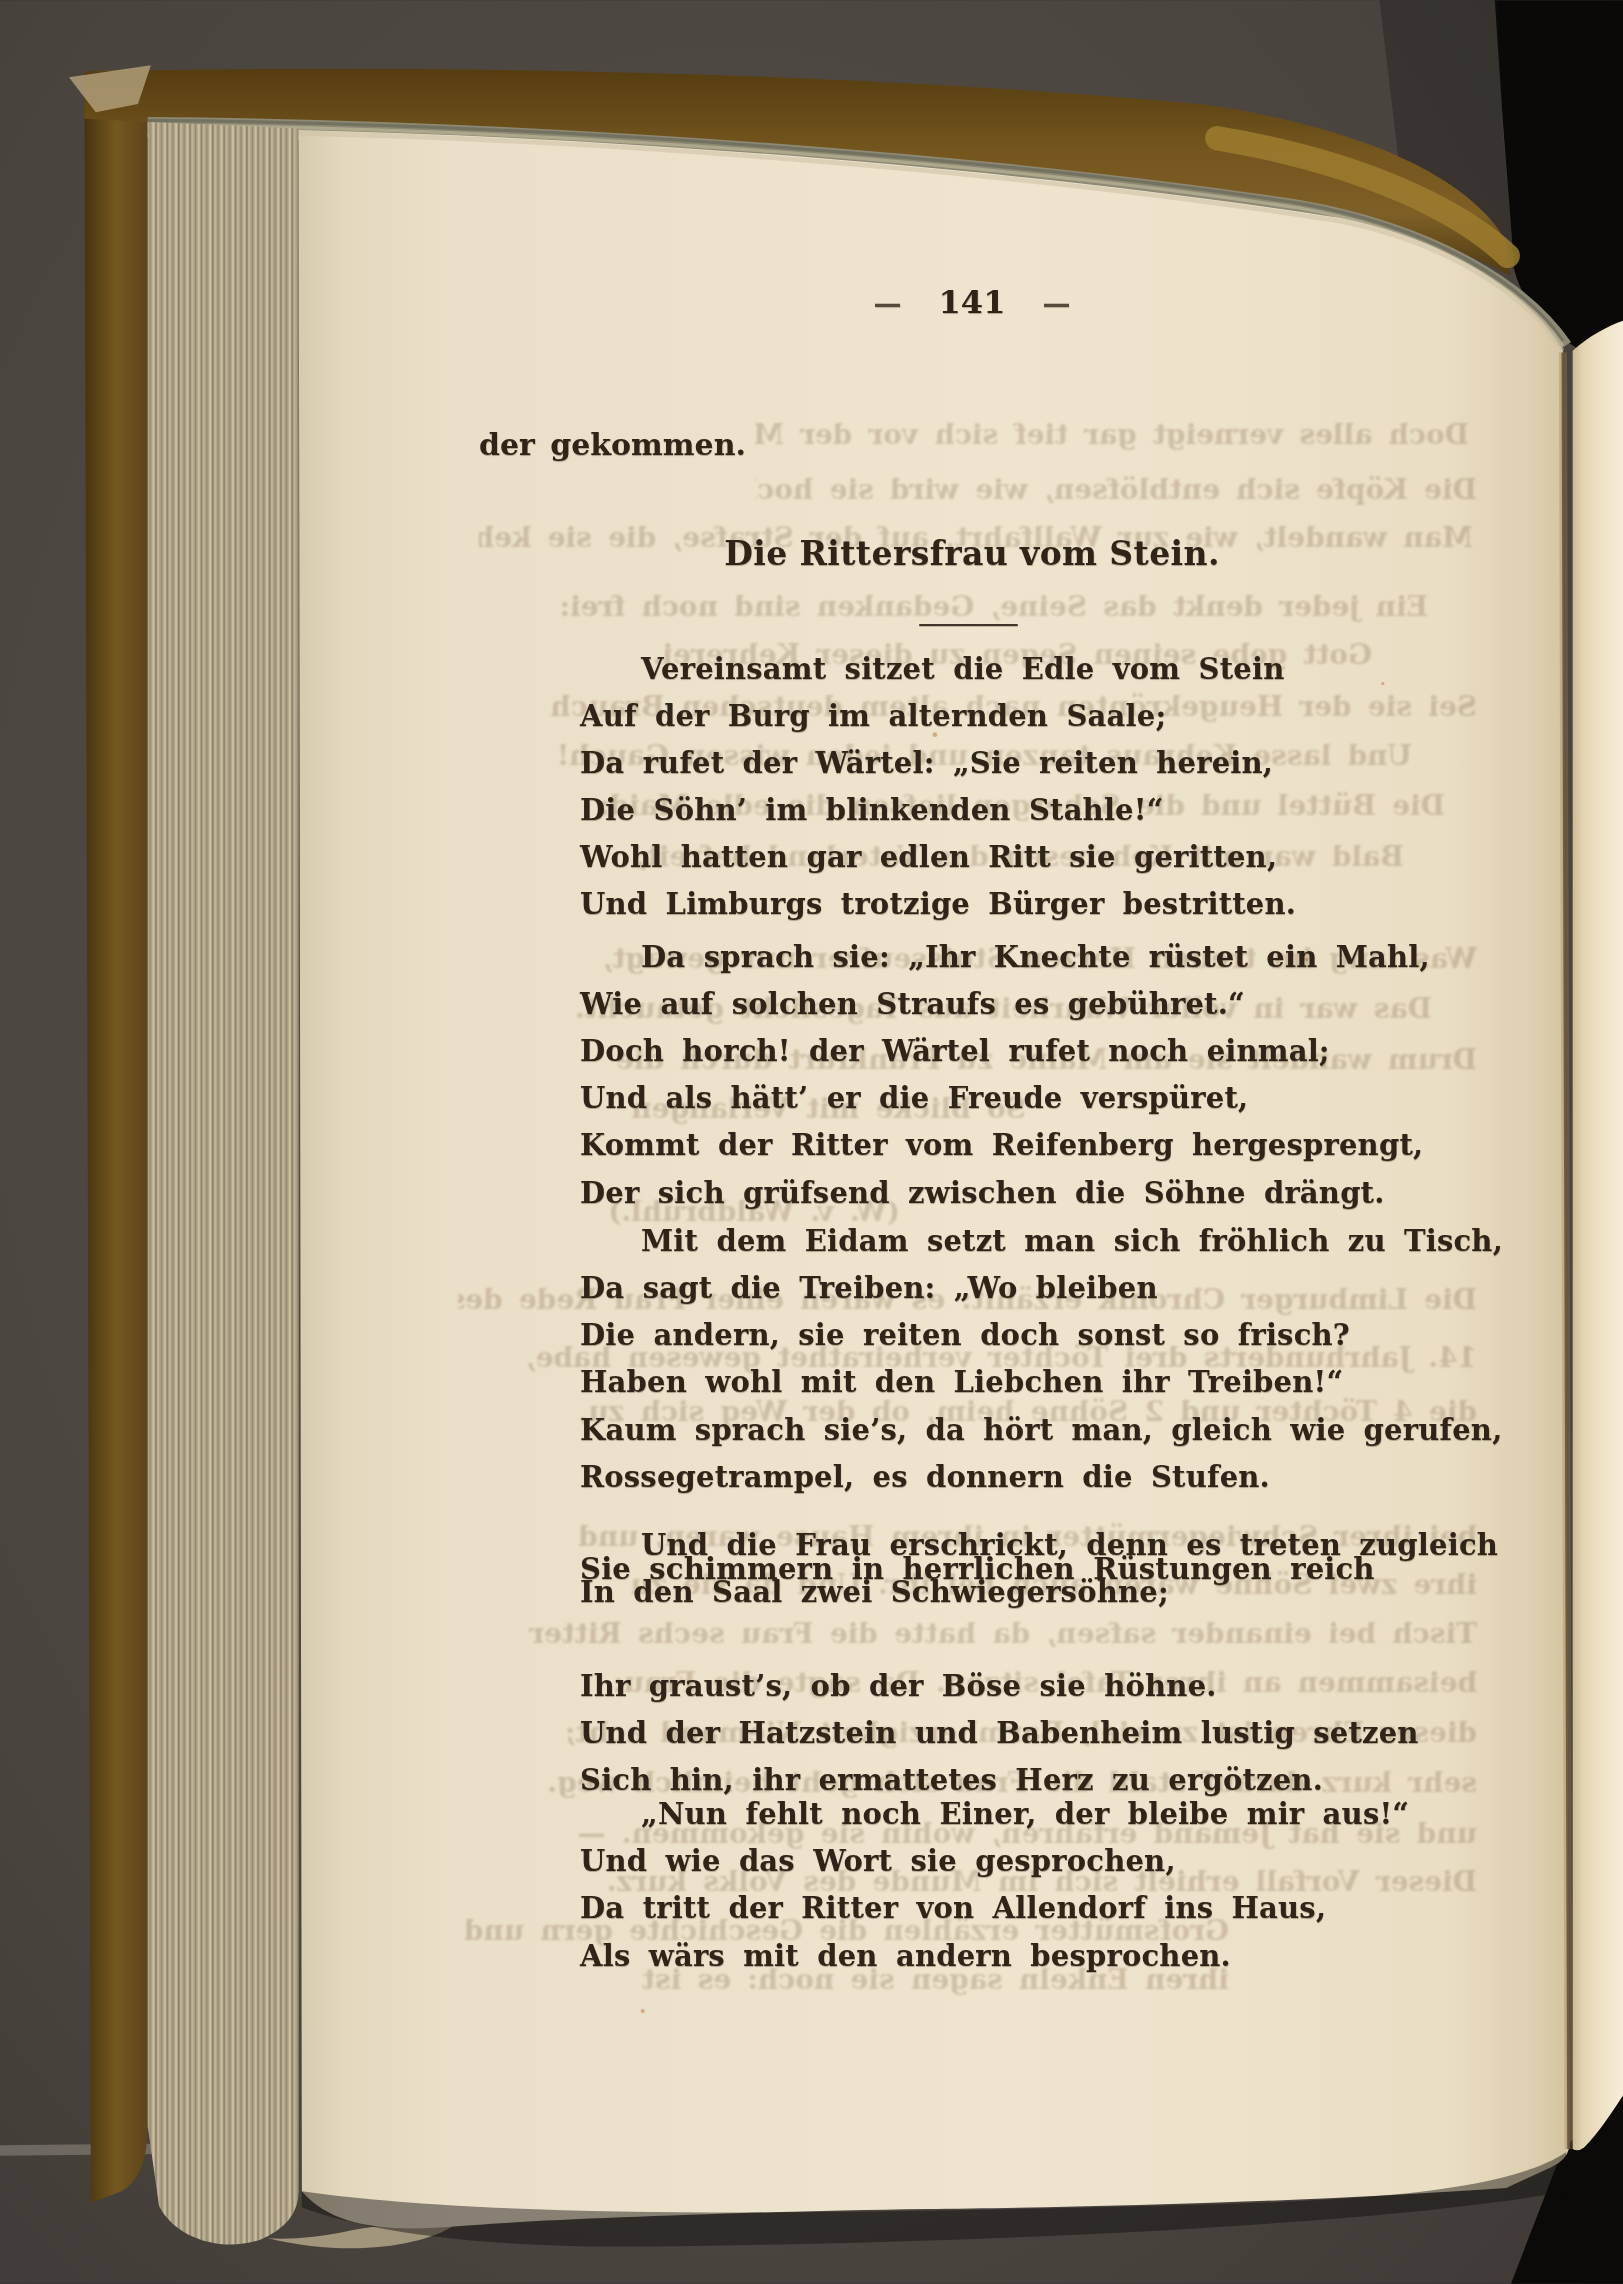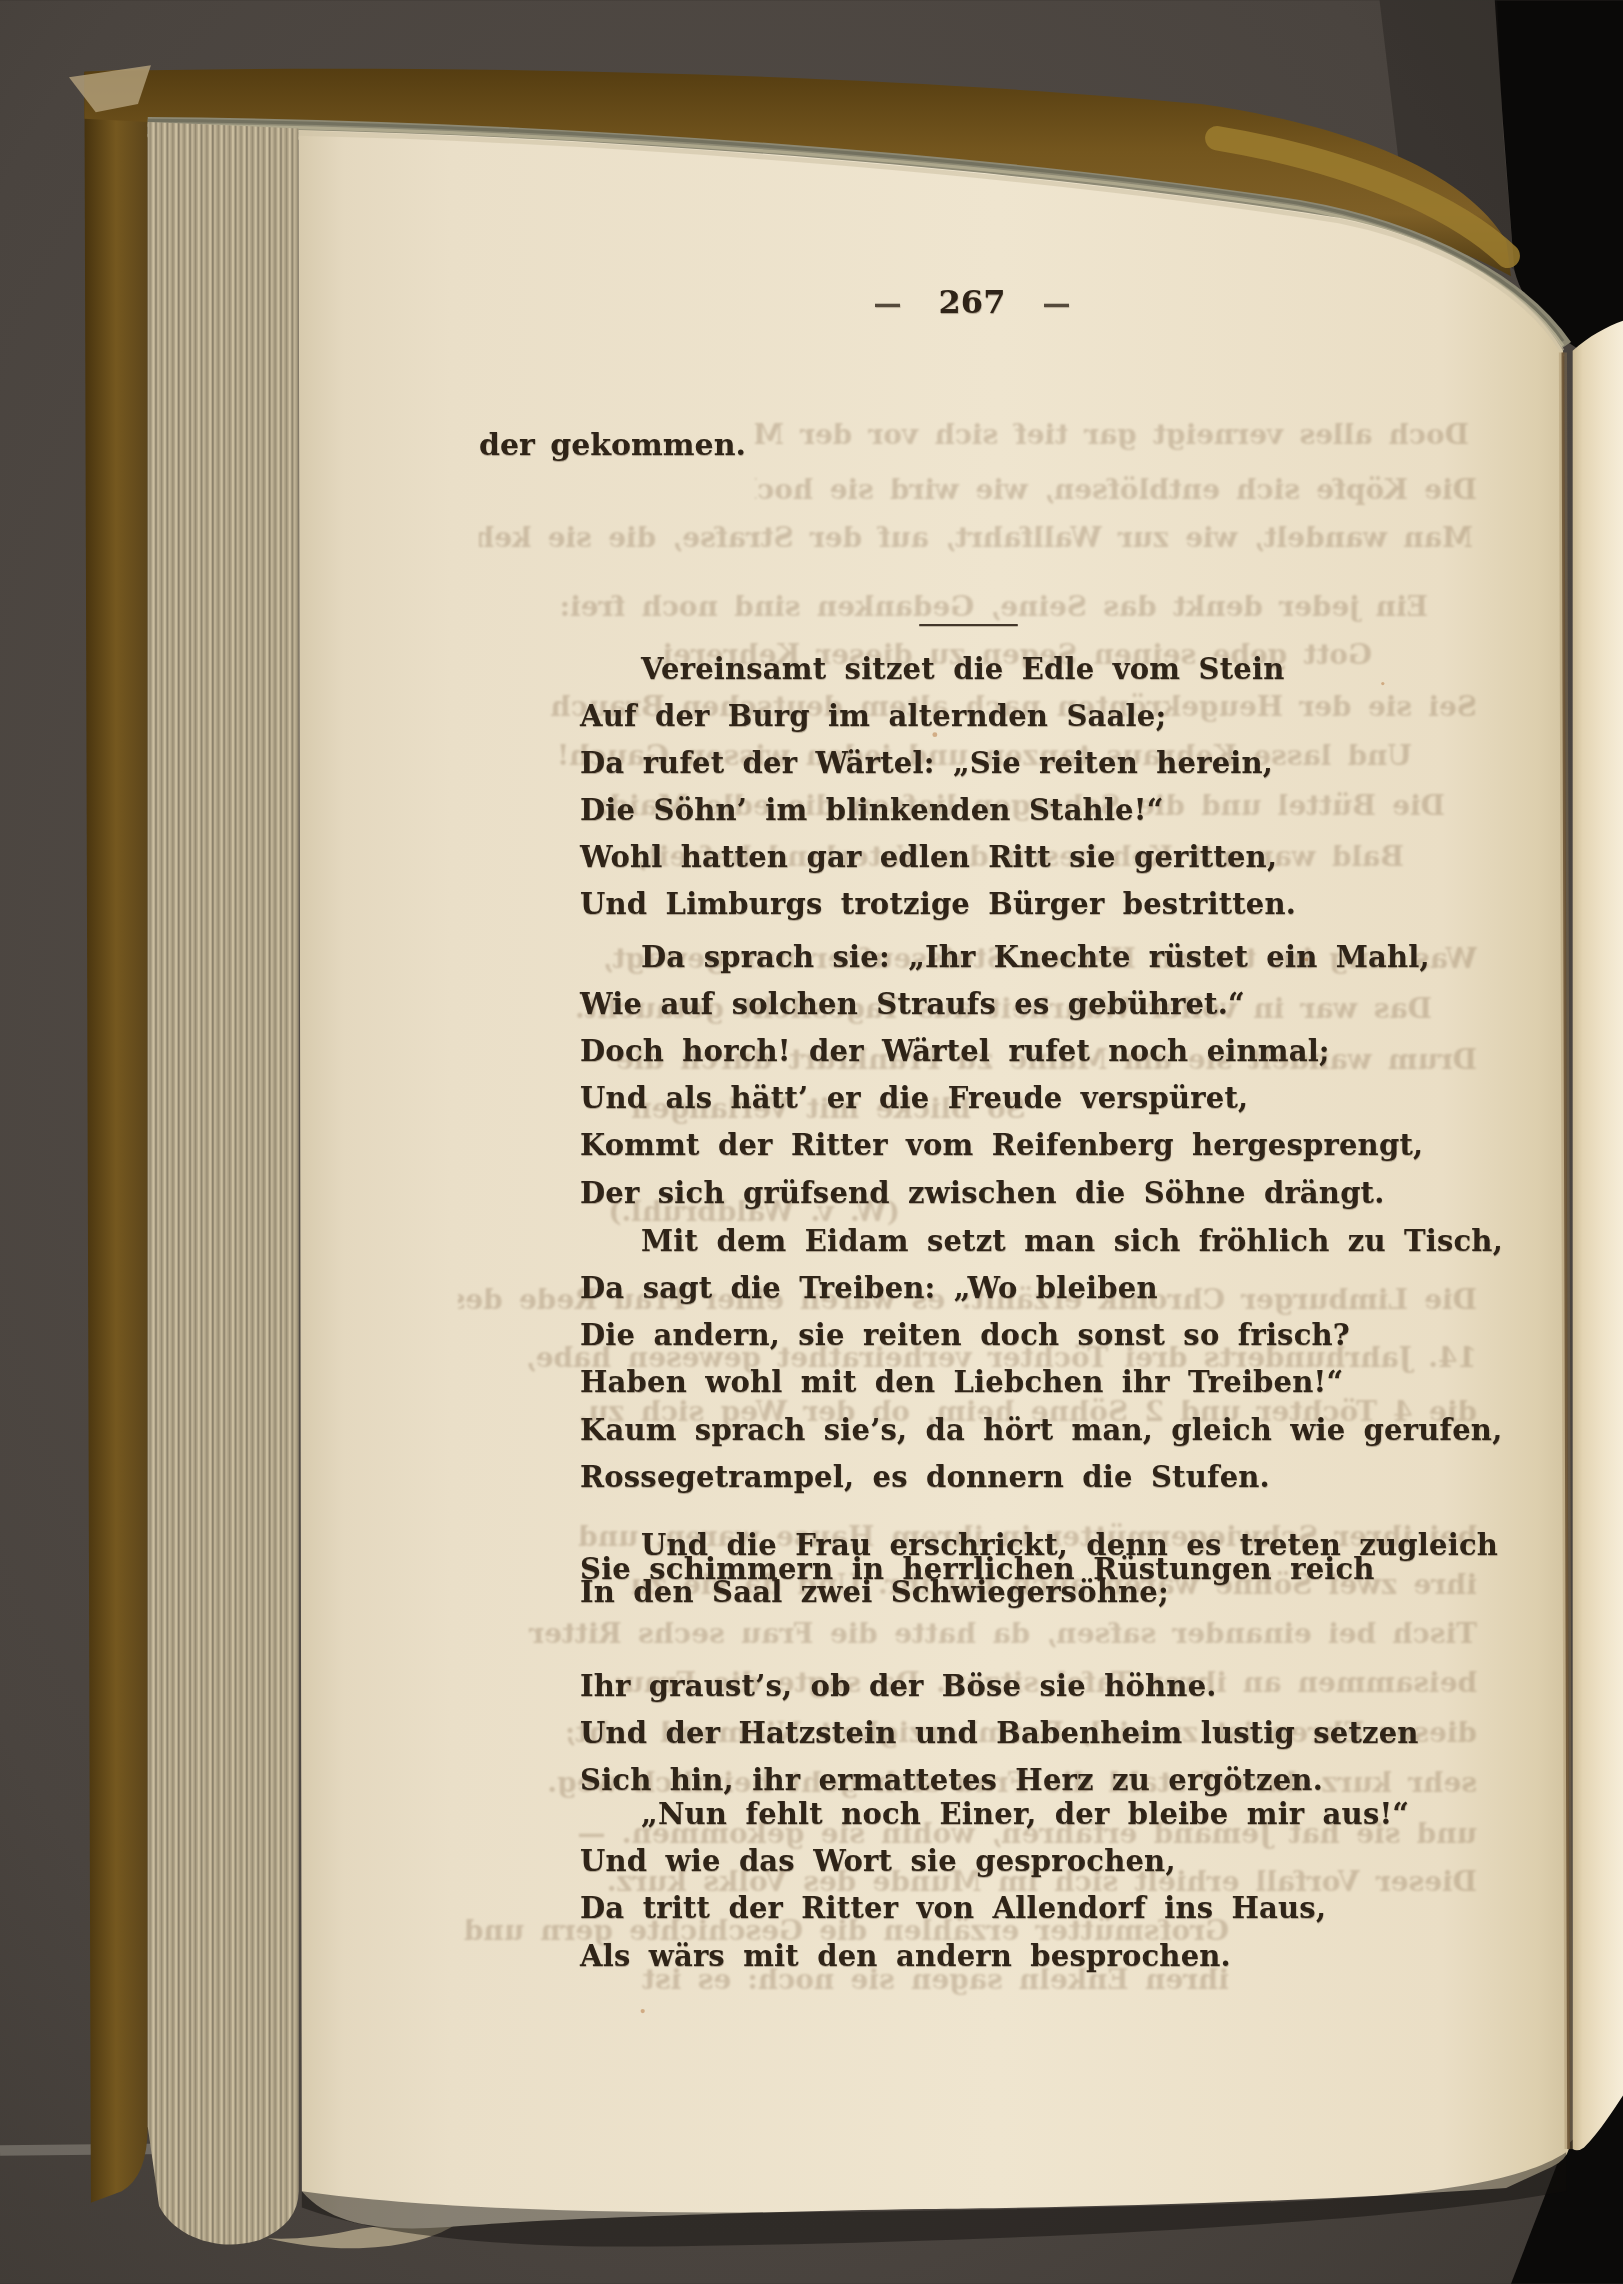--- a/index.html
+++ b/index.html
@@ -153,26 +153,27 @@
         <div class="ghost-line" style="top: 1594px; left: 162px; width: 1019px;">dieser Ehren ist zu viel, Barmherzigkeit Niemand acht;</div>
         <div class="ghost-line" style="top: 1644px; left: 162px; width: 1019px;">sehr kurz darauf stahl die Frau sich geht heimlich weg.</div>
         <div class="ghost-line" style="top: 1695px; left: 162px; width: 1019px;">und sie hat Jemand erfahren, wohin sie gekommen. —</div>
         <div class="ghost-line" style="top: 1743px; left: 162px; width: 1019px;">Dieser Vorfall erhielt sich im Munde des Volks kurz.</div>
         <div class="ghost-line" style="top: 1792px; left: 162px; width: 771px;">Grofsmütter erzählen die Geschichte gern und zu</div>
         <div class="ghost-line" style="top: 1841px; left: 162px; width: 771px;">ihren Enkeln sagen sie noch: es ist</div>
       </div>
 
     <div class="pageno">
       <span class="dash">—</span>
-      <span>267</span>
+      <span>141</span>
       <span class="dash">—</span>
     </div>
 
     <div class="prose-line l1">der gekommen.</div>
 
+    <div class="heading">Die Rittersfrau vom Stein.</div>
     <div class="rule"></div>
 
     <div id="poem">
         <div class="poem-line indent" style="top: 530px;">Vereinsamt sitzet die Edle vom Stein</div>
         <div class="poem-line" style="top: 577px;">Auf der Burg im alternden Saale;</div>
         <div class="poem-line" style="top: 624px;">Da rufet der Wärtel: „Sie reiten herein,</div>
         <div class="poem-line" style="top: 671px;">Die Söhn’ im blinkenden Stahle!“</div>
         <div class="poem-line" style="top: 718px;">Wohl hatten gar edlen Ritt sie geritten,</div>
         <div class="poem-line" style="top: 765px;">Und Limburgs trotzige Bürger bestritten.</div>
         <div class="poem-line indent" style="top: 818px;">Da sprach sie: „Ihr Knechte rüstet ein Mahl,</div>

